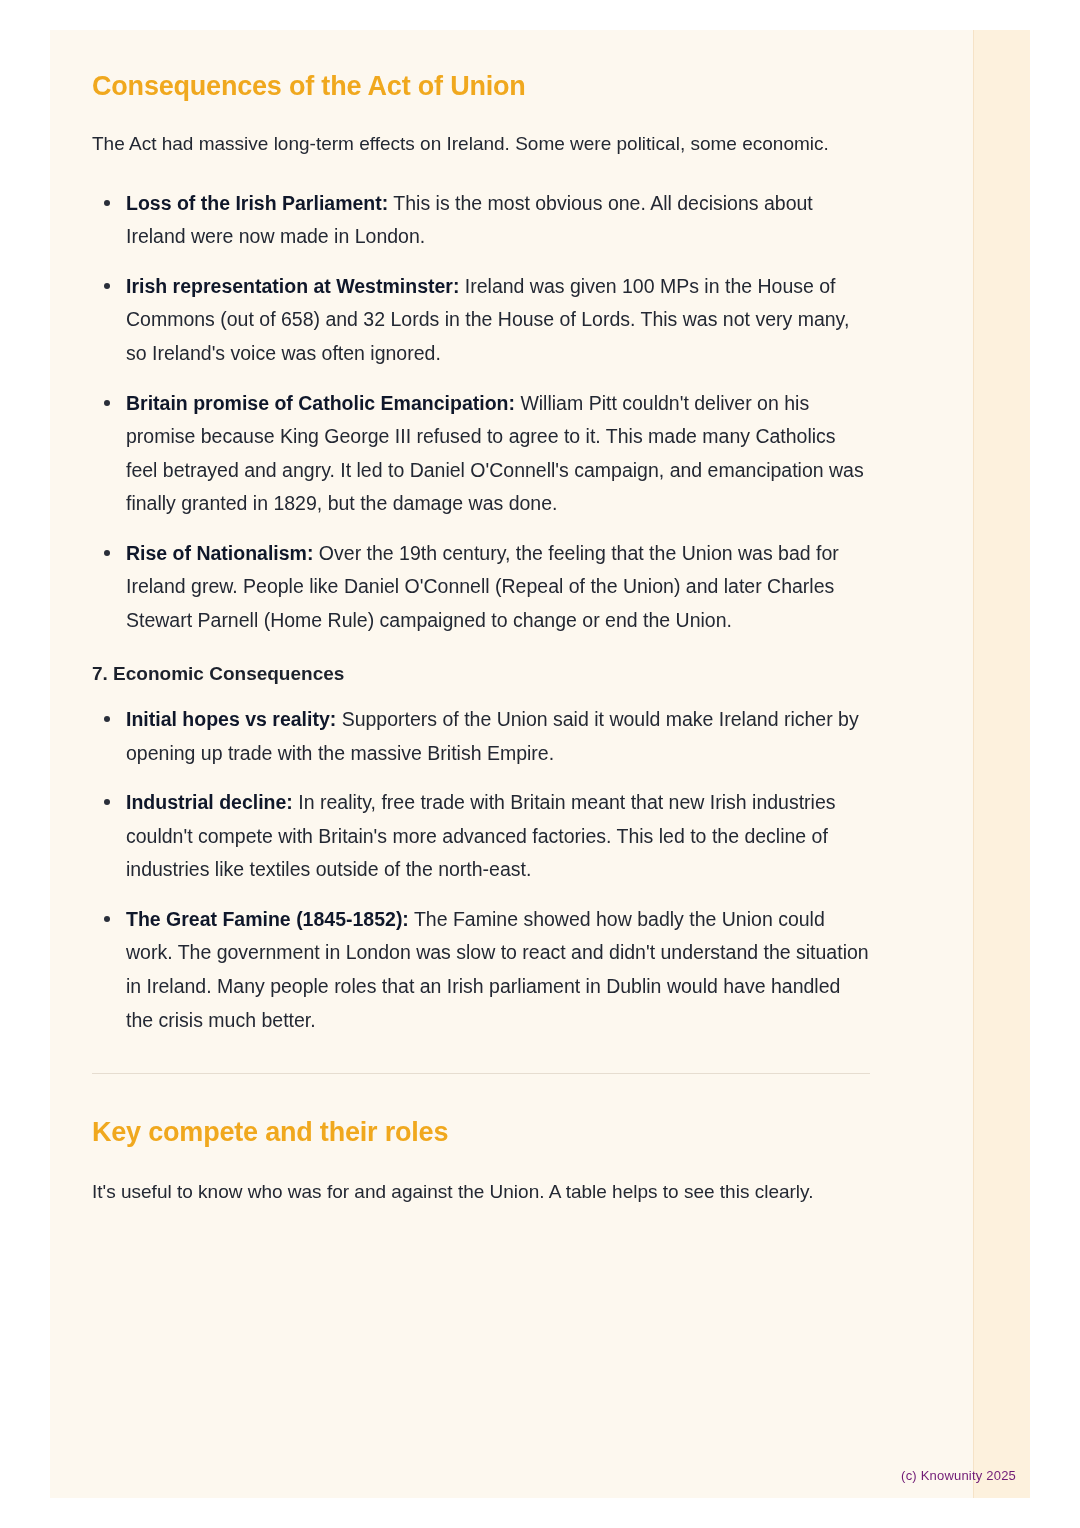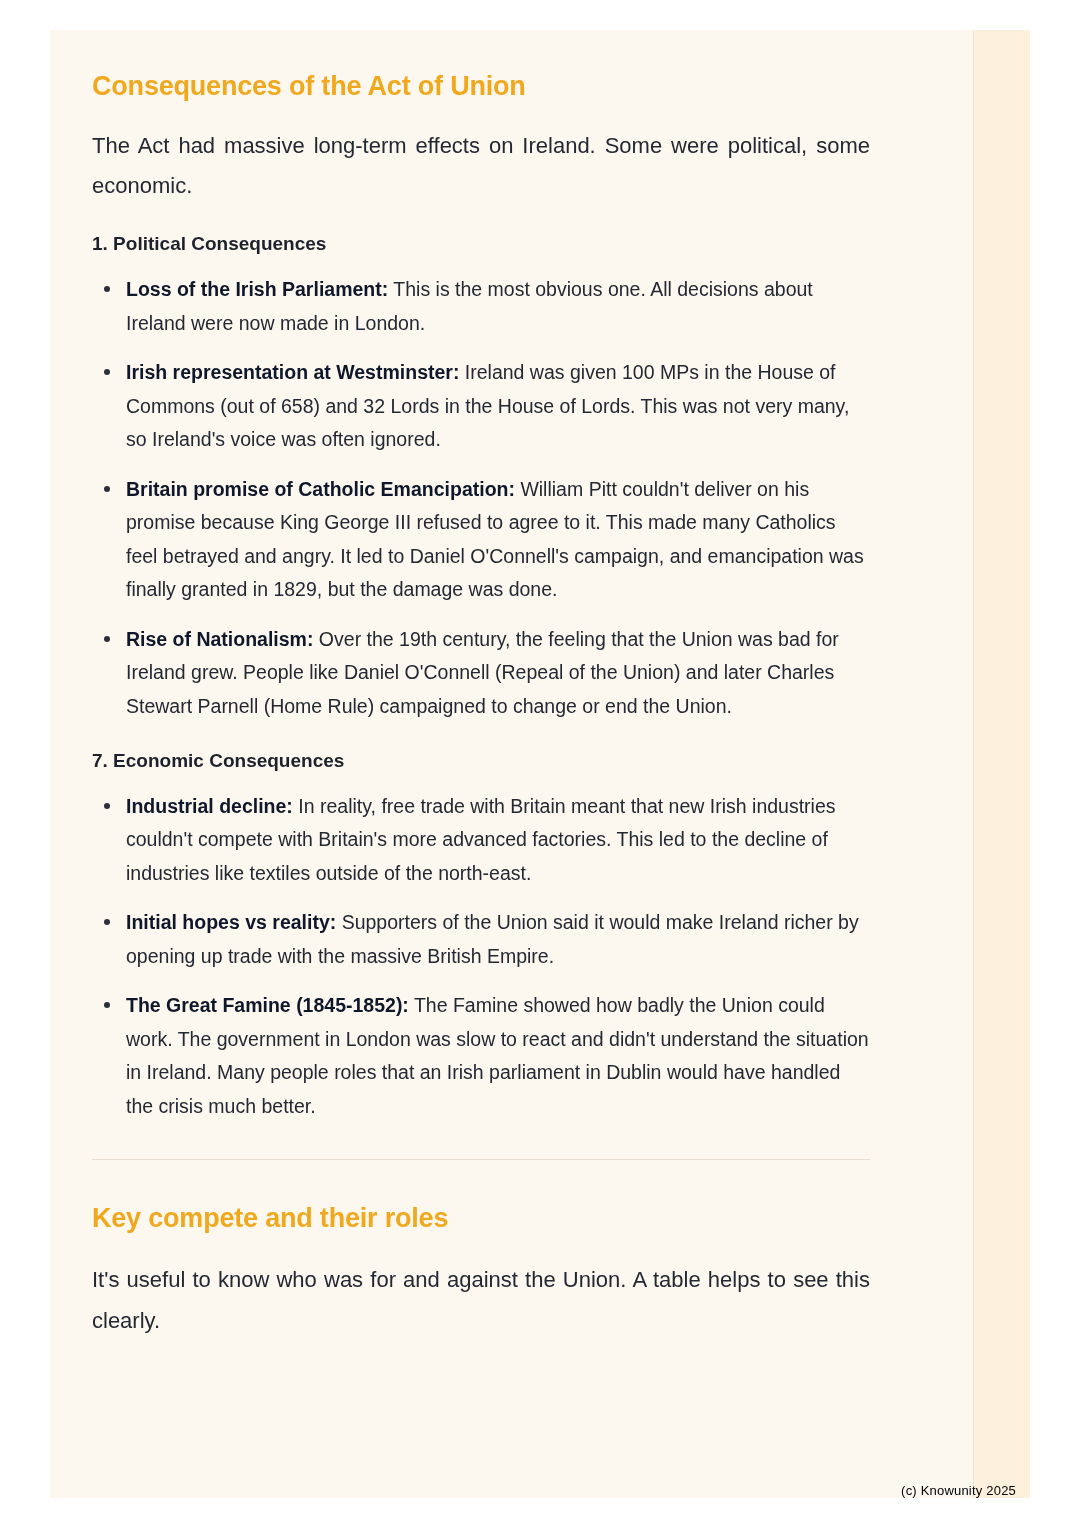--- a/index.html
+++ b/index.html
@@ -49,21 +49,21 @@
     color: #f0a81e;
     margin: 12px 0 22px 0;
     font-weight: bold;
     letter-spacing: -0.2px;
   }
   h1.section-title.second {
     margin-top: 42px;
     margin-bottom: 24px;
   }
   p.body-text {
-    font-size: 22px;
+    font-size: 19px;
     line-height: 1.85;
     margin: 0 0 26px 0;
     text-align: justify;
     color: #232833;
   }
   h2.sub-title {
     font-size: 19px;
     font-weight: bold;
     margin: 26px 0 18px 0;
     color: #1c212c;
@@ -96,64 +96,63 @@
     color: #0f172a;
   }
   hr.divider {
     border: none;
     border-top: 1px solid #e6ddd0;
     margin: 36px 0 0 0;
   }
   .footer-credit {
     position: absolute;
     right: 14px;
-    bottom: 0;
+    bottom: 15px;
     font-size: 13px;
-    color: #000000;
+    color: #701a75;
     letter-spacing: 0.2px;
   }
 </style>
 </head>
 <body>
 
 <div class="page">
   <div class="sheet">
     <div class="side-strip"></div>
 
     <div class="content">
 
       <h1 class="section-title">Consequences of the Act of Union</h1>
 
       <p class="body-text">The Act had massive long-term effects on Ireland. Some were political, some economic.</p>
 
-      <h2 class="sub-title">1. Political Consequences</h2>
 
       <ul class="bullets">
         <li>
           <b>Loss of the Irish Parliament:</b><span> This is the most obvious one. All decisions about Ireland were now made in London.</span>
         </li>
         <li>
           <b>Irish representation at Westminster:</b><span> Ireland was given 100 MPs in the House of Commons (out of 658) and 32 Lords in the House of Lords. This was not very many, so Ireland's voice was often ignored.</span>
         </li>
         <li>
           <b>Britain promise of Catholic Emancipation:</b><span> William Pitt couldn't deliver on his promise because King George III refused to agree to it. This made many Catholics feel betrayed and angry. It led to Daniel O'Connell's campaign, and emancipation was finally granted in 1829, but the damage was done.</span>
         </li>
         <li>
           <b>Rise of Nationalism:</b><span> Over the 19th century, the feeling that the Union was bad for Ireland grew. People like Daniel O'Connell (Repeal of the Union) and later Charles Stewart Parnell (Home Rule) campaigned to change or end the Union.</span>
         </li>
       </ul>
 
       <h2 class="sub-title">7. Economic Consequences</h2>
 
       <ul class="bullets">
         <li>
-          <b>Industrial decline:</b><span> In reality, free trade with Britain meant that new Irish industries couldn't compete with Britain's more advanced factories. This led to the decline of industries like textiles outside of the north-east.</span>
+          <b>Initial hopes vs reality:</b><span> Supporters of the Union said it would make Ireland richer by opening up trade with the massive British Empire.</span>
         </li>
         <li>
-          <b>Initial hopes vs reality:</b><span> Supporters of the Union said it would make Ireland richer by opening up trade with the massive British Empire.</span>
+          <b>Industrial decline:</b><span> In reality, free trade with Britain meant that new Irish industries couldn't compete with Britain's more advanced factories. This led to the decline of industries like textiles outside of the north-east.</span>
         </li>
         <li>
           <b>The Great Famine (1845-1852):</b><span> The Famine showed how badly the Union could work. The government in London was slow to react and didn't understand the situation in Ireland. Many people roles that an Irish parliament in Dublin would have handled the crisis much better.</span>
         </li>
       </ul>
 
       <hr class="divider">
 
       <h1 class="section-title second">Key compete and their roles</h1>
 

